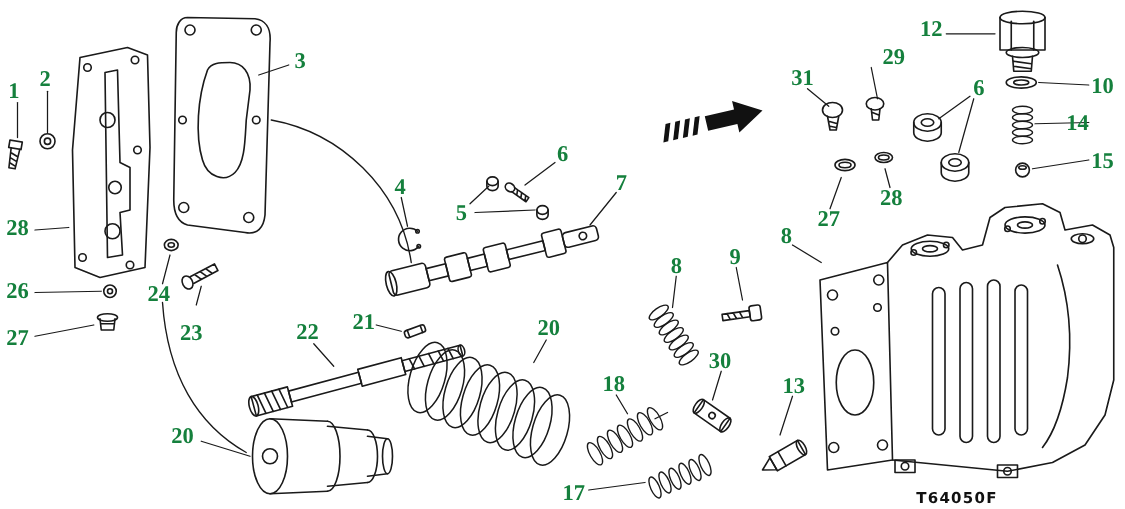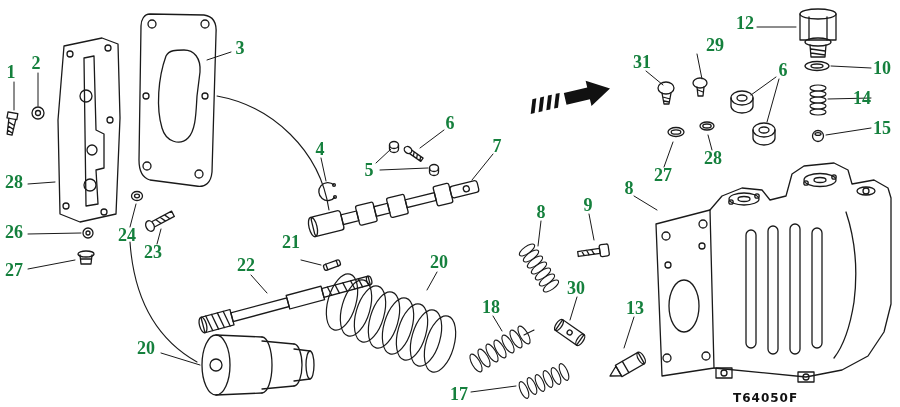--- a/index.html
+++ b/index.html
@@ -362,23 +362,23 @@
   <div class="callout" style="left:783px;top:70px">6</div>
   <div class="callout" style="left:745px;top:23px">12</div>
   <div class="callout" style="left:882px;top:68px">10</div>
   <div class="callout" style="left:862px;top:98px">14</div>
   <div class="callout" style="left:882px;top:128px">15</div>
   <div class="callout" style="left:635px;top:308px">13</div>
   <div class="callout" style="left:459px;top:394px">17</div>
   <div class="callout" style="left:491px;top:307px">18</div>
   <div class="callout" style="left:439px;top:262px">20</div>
   <div class="callout" style="left:146px;top:348px">20</div>
-  <div class="callout" style="left:291px;top:242px">21</div>
+  <div class="callout" style="left:291px;top:257px">21</div>
   <div class="callout" style="left:246px;top:265px">22</div>
-  <div class="callout" style="left:153px;top:252px">23</div>
+  <div class="callout" style="left:153px;top:266px">23</div>
   <div class="callout" style="left:127px;top:235px">24</div>
   <div class="callout" style="left:14px;top:182px">28</div>
   <div class="callout" style="left:14px;top:232px">26</div>
   <div class="callout" style="left:14px;top:270px">27</div>
   <div class="callout" style="left:713px;top:158px">28</div>
   <div class="callout" style="left:715px;top:45px">29</div>
   <div class="callout" style="left:576px;top:288px">30</div>
   <div class="callout" style="left:642px;top:62px">31</div>
   <div class="callout" style="left:663px;top:175px">27</div>
 

